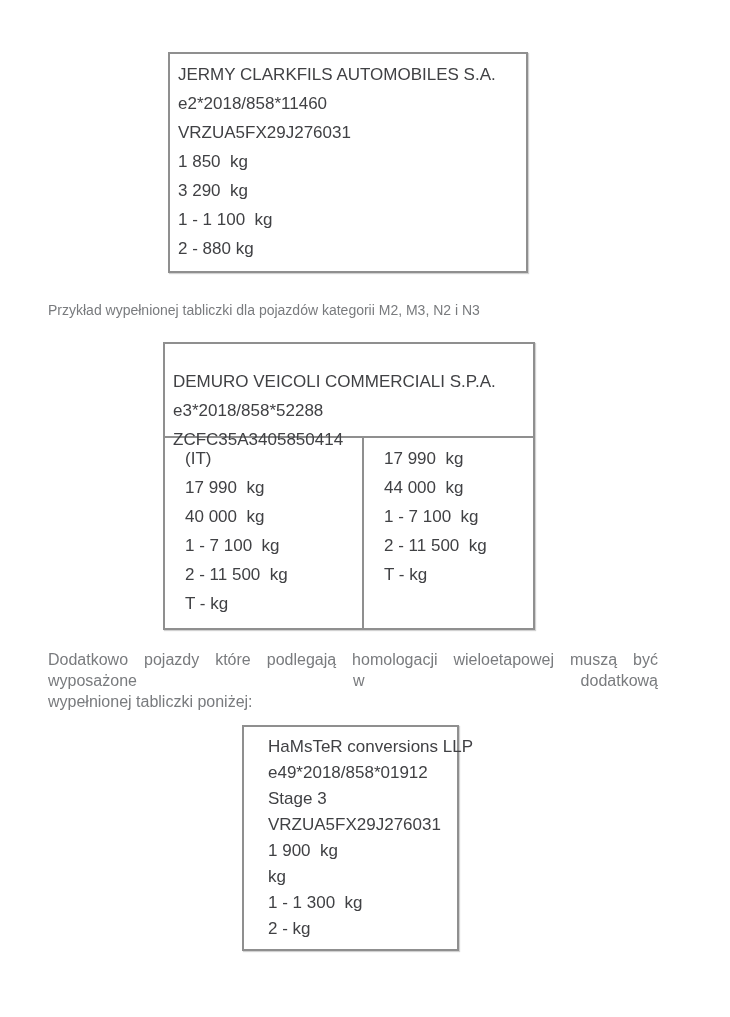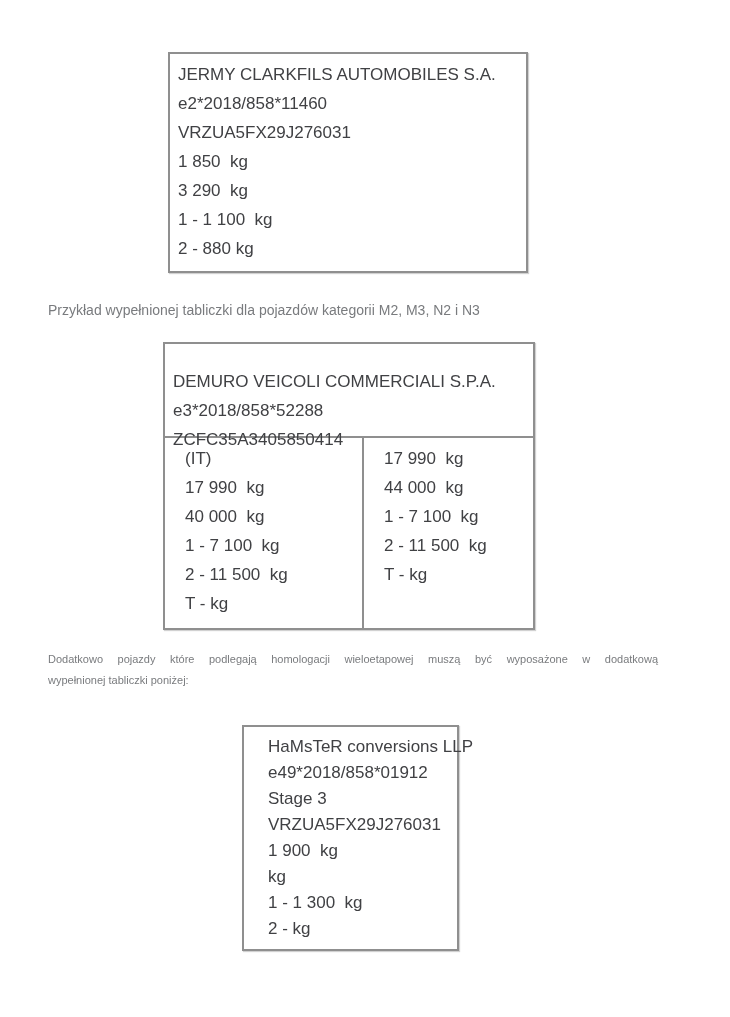--- a/index.html
+++ b/index.html
@@ -40,21 +40,21 @@
   .plate3 .plate-line{font-size:17px;line-height:26px;}
   
   .caption{
     position:absolute;
     left:48px;top:302px;width:640px;
     color:#797b7e;font-size:14px;line-height:17px;
   }
   .paragraph{
     position:absolute;
     left:48px;top:649px;width:610px;
-    color:#797b7e;font-size:11px;line-height:21px;
+    color:#797b7e;font-size:16px;line-height:21px;
   }
   .paragraph .just{text-align:justify;text-align-last:justify;}
 </style>
 </head>
 <body>
 
 <div class="page">
 
   <div class="plate plate1">
     <div class="plate-line">JERMY CLARKFILS AUTOMOBILES S.A.</div>

